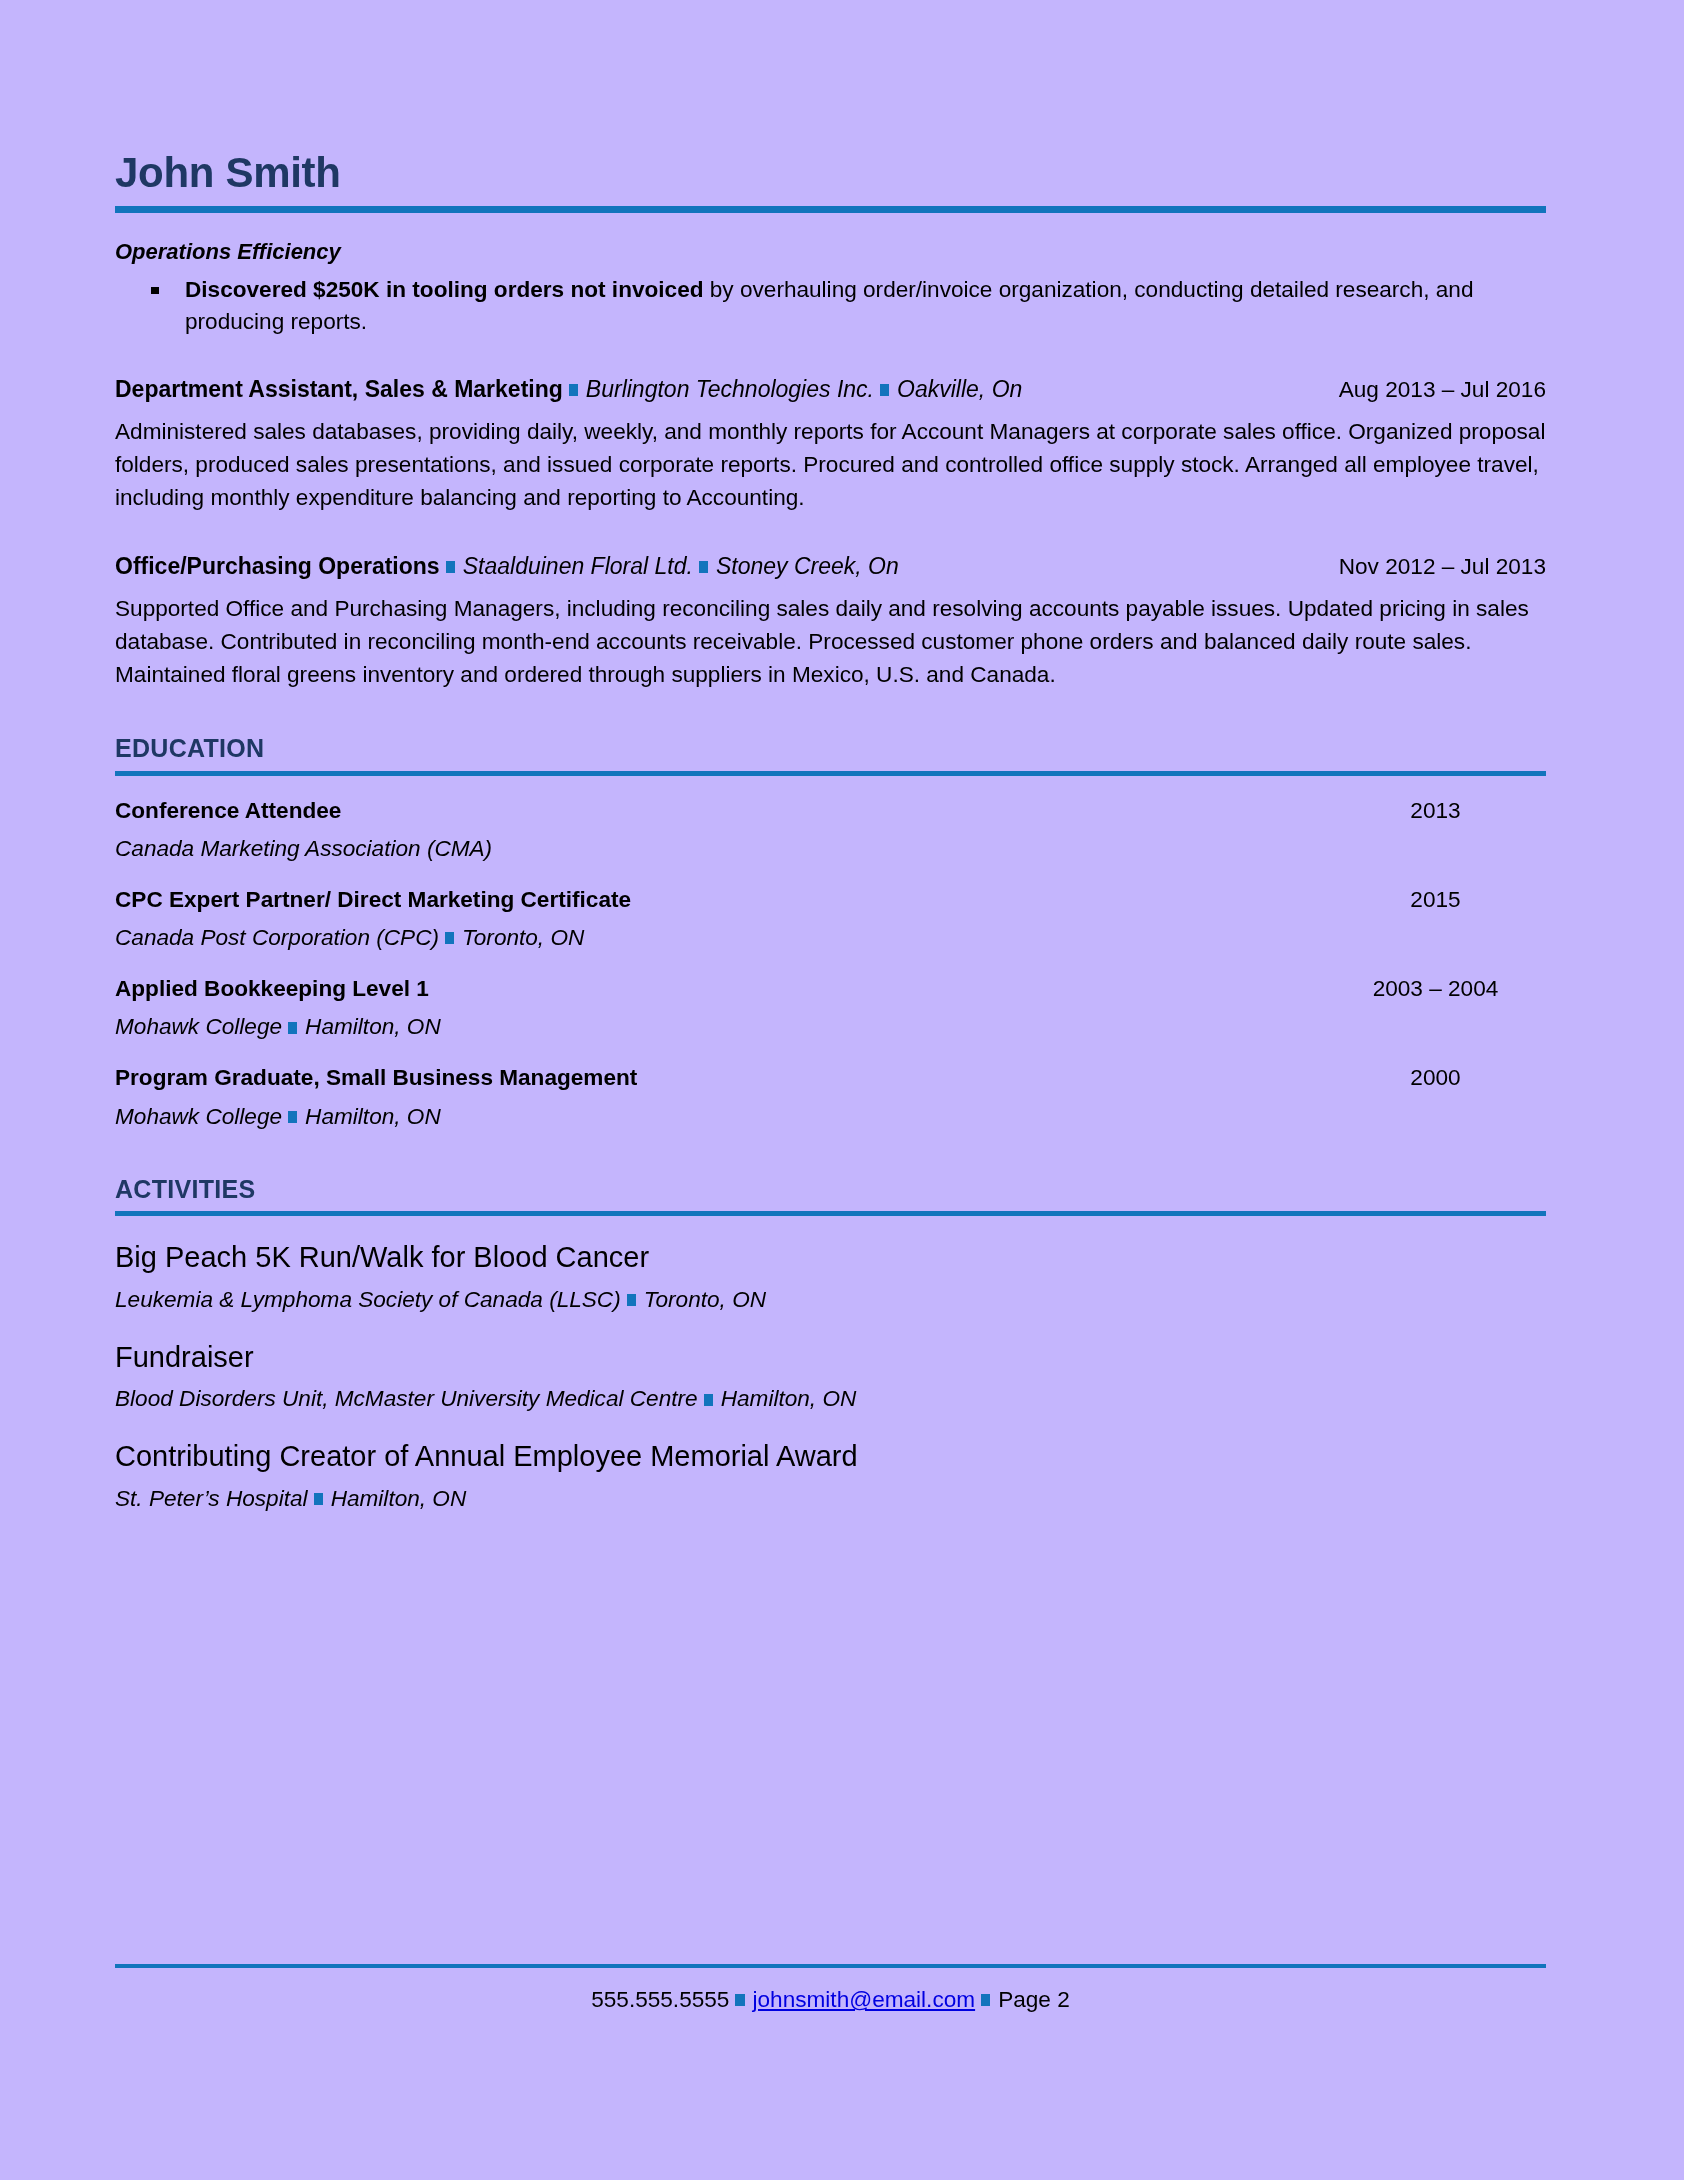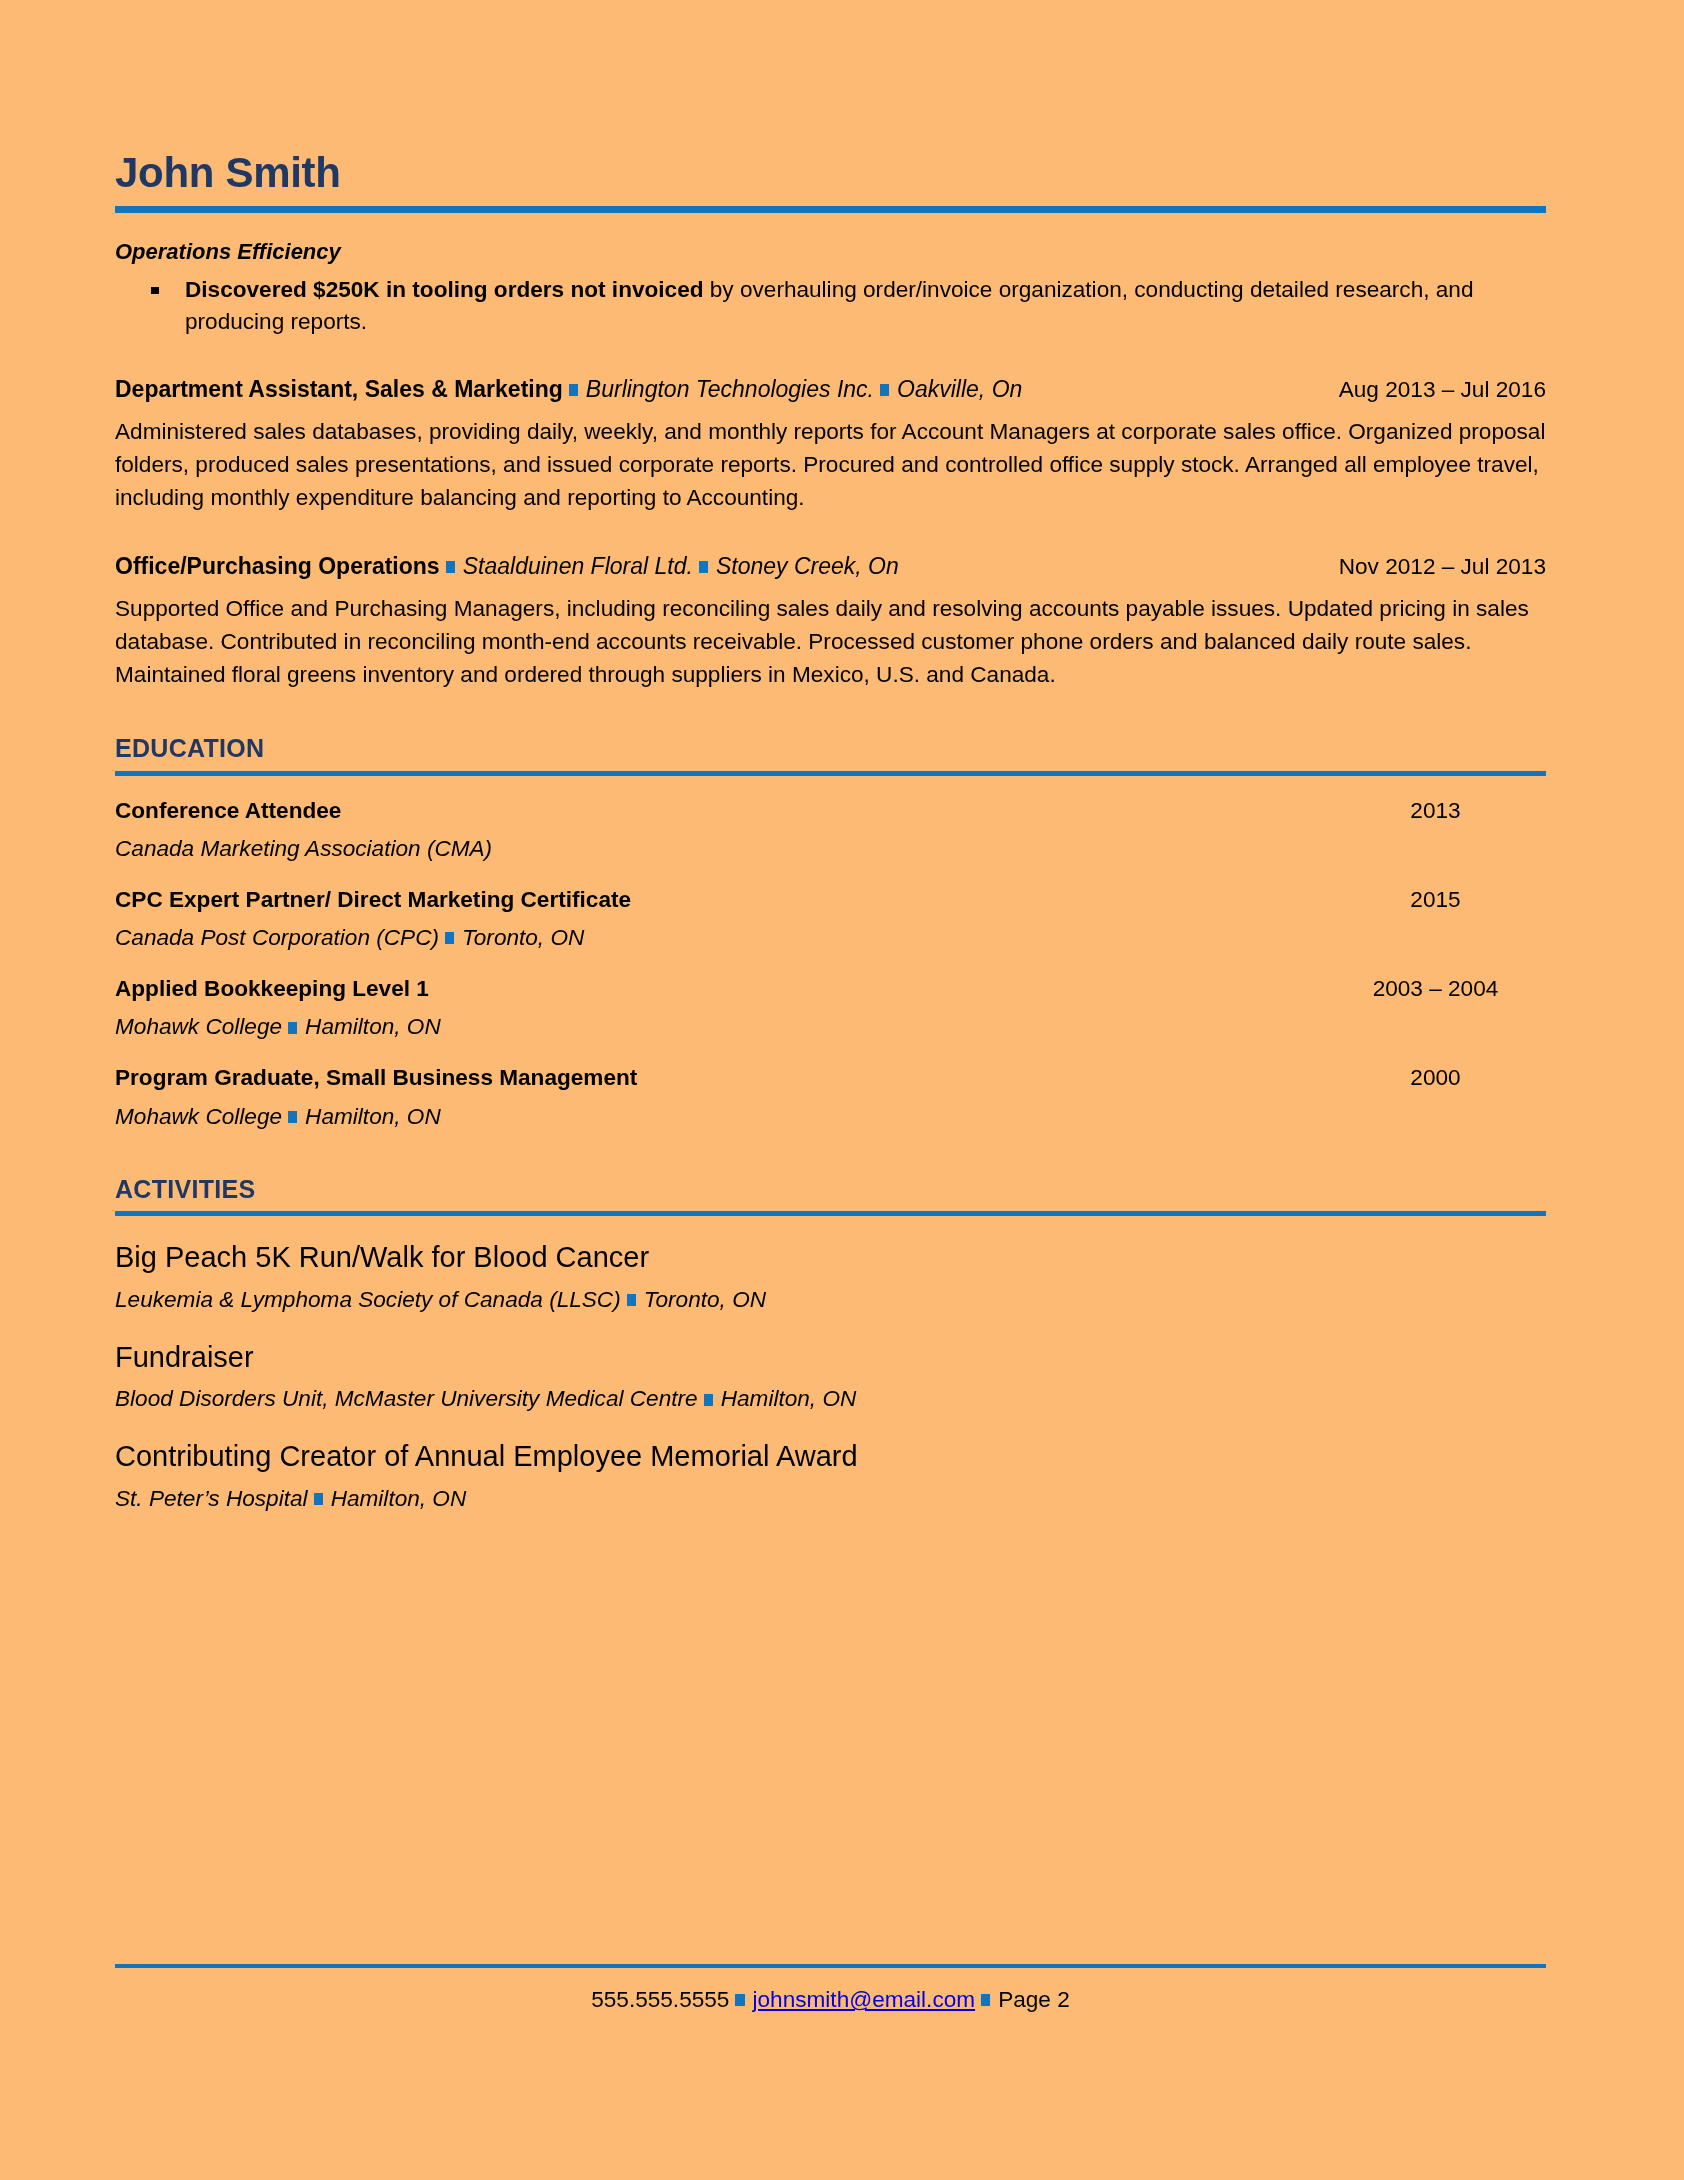--- a/index.html
+++ b/index.html
@@ -7,21 +7,21 @@
     padding: 0;
     background: #ffffff;
   }
   body {
     font-family: "Liberation Sans", sans-serif;
     color: #000000;
   }
   .page {
     width: 1685px;
     height: 2181px;
-    background: #fdba74;
+    background: #c4b5fd;
     position: relative;
     box-sizing: border-box;
     padding: 0;
     overflow: hidden;
   }
   .content {
     position: absolute;
     left: 115px;
     top: 0;
     width: 1431px;

